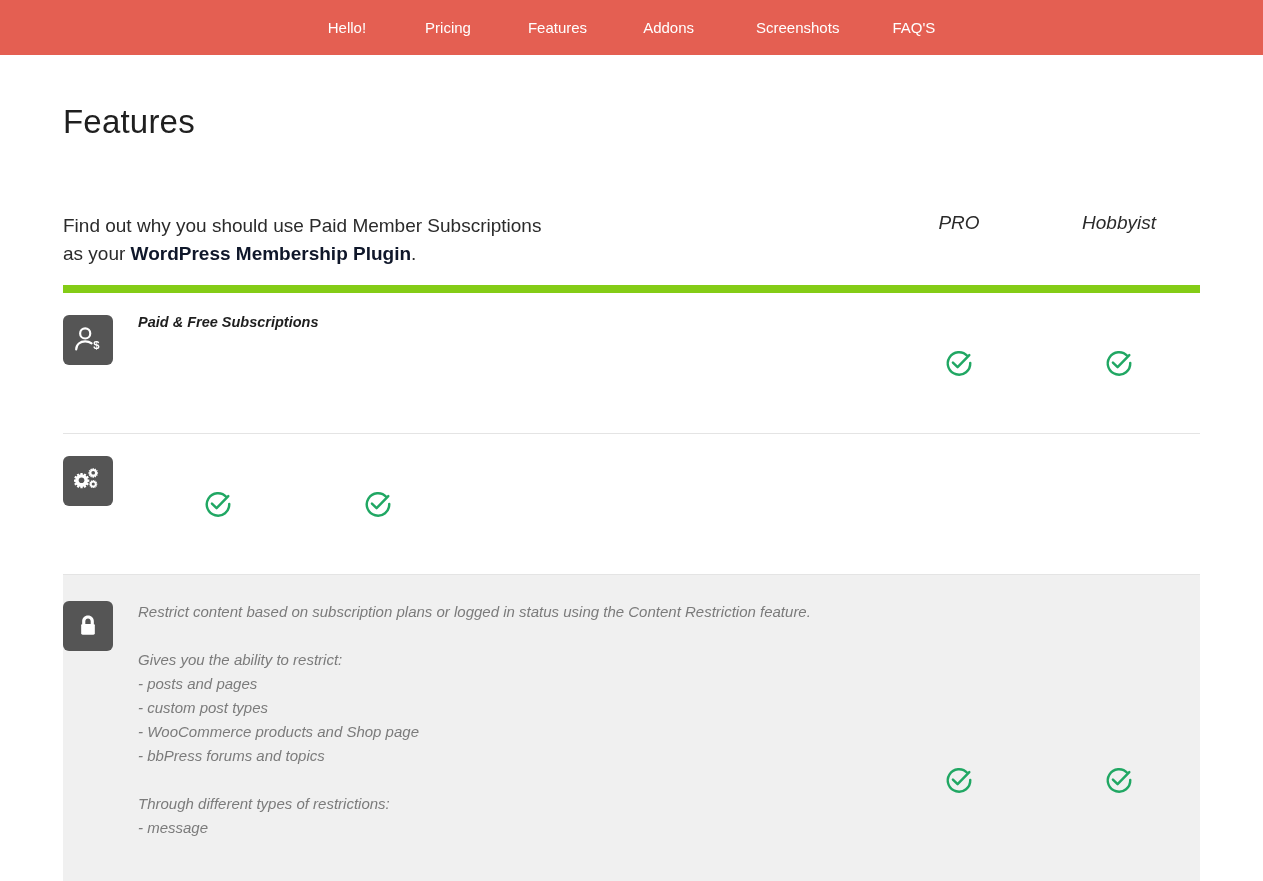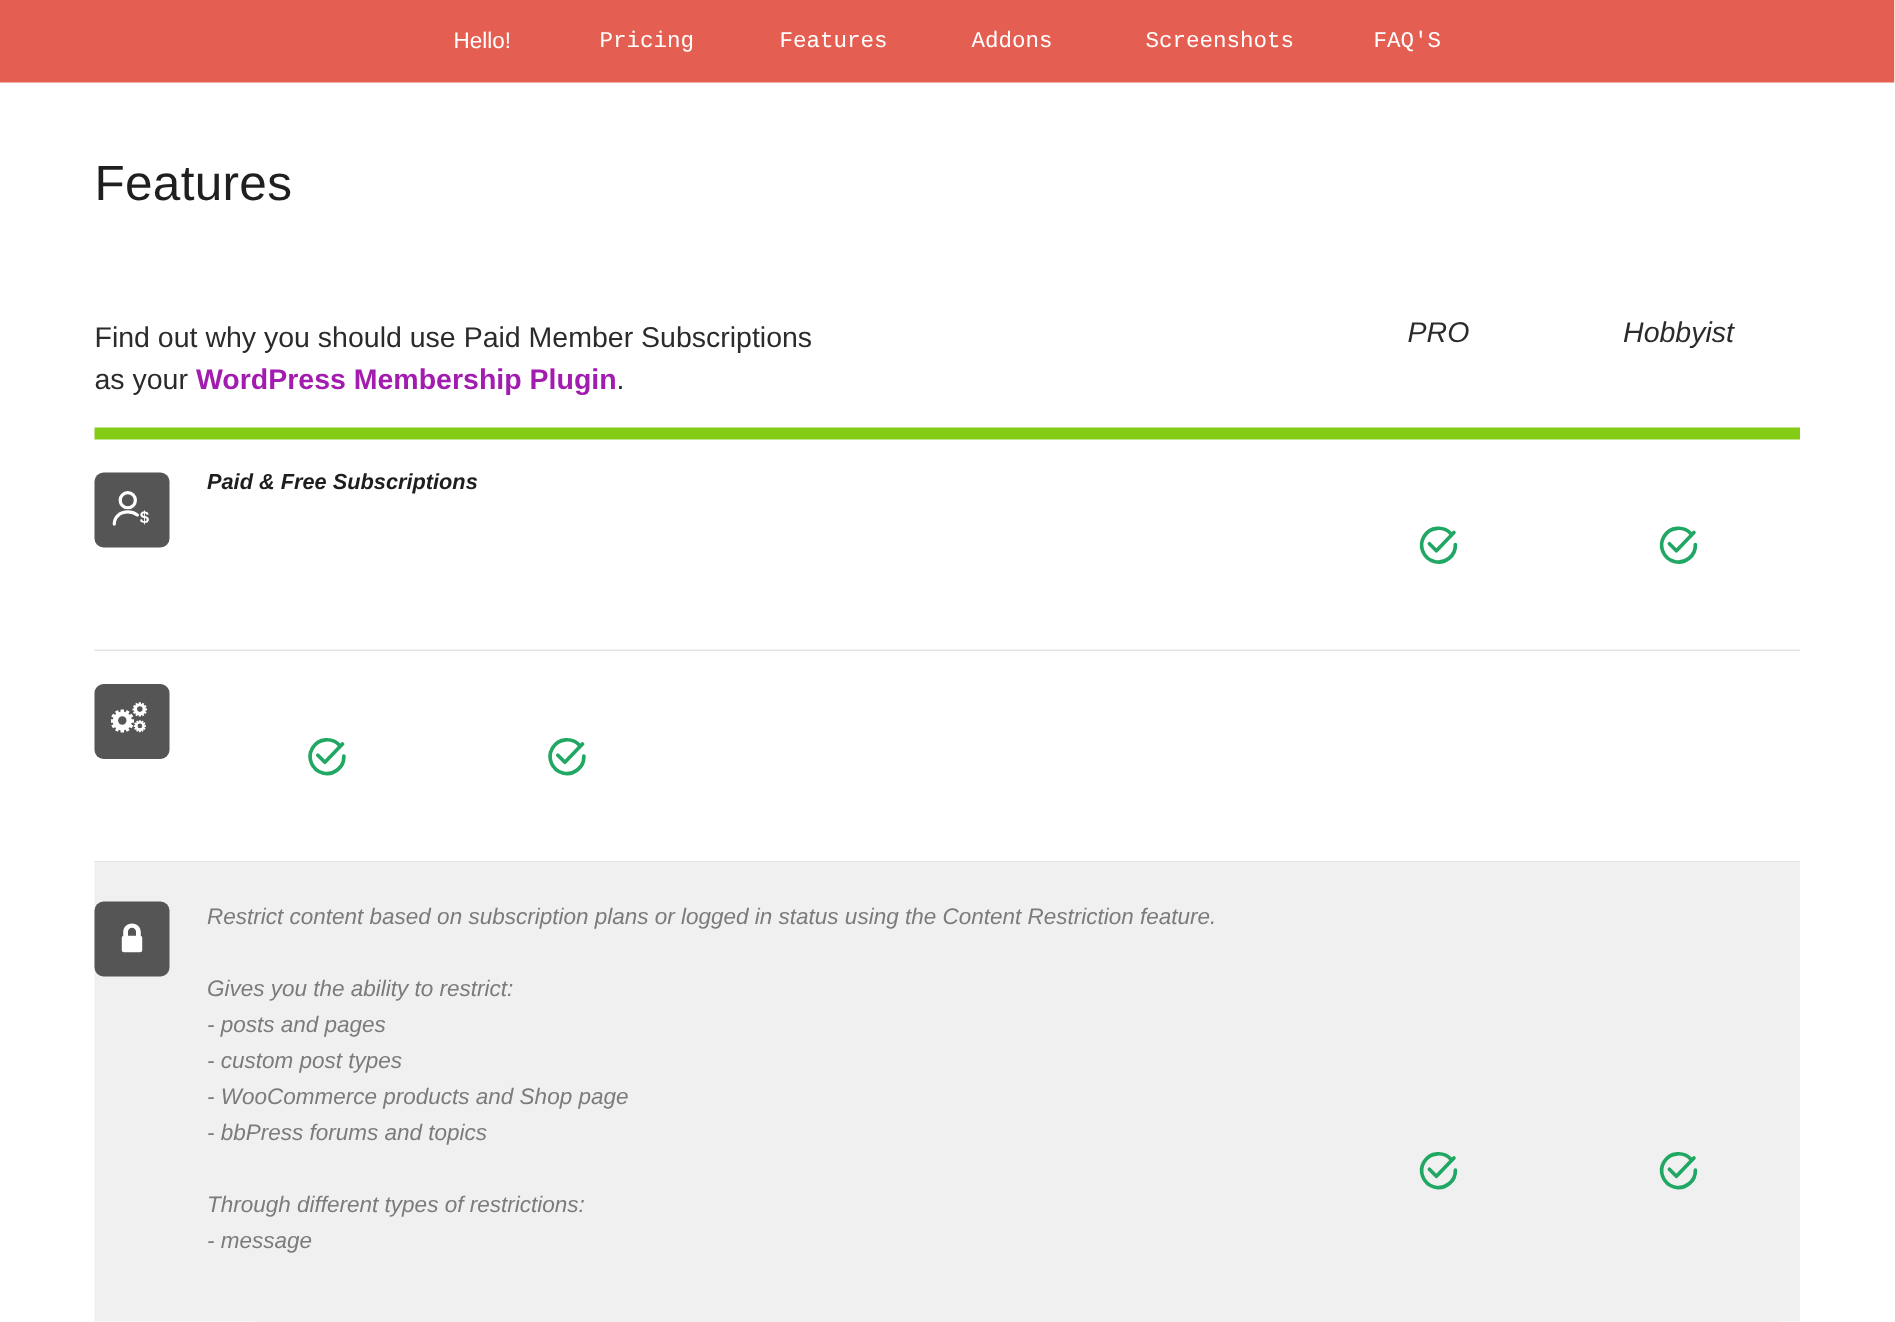--- a/index.html
+++ b/index.html
@@ -28,21 +28,21 @@
   }
   .nav-item {
     color: #ffffff;
     font-size: 15px;
     line-height: 1;
     text-decoration: none;
     padding: 0 0;
     white-space: nowrap;
     cursor: pointer;
   }
-  .nav-item + .nav-item { margin-left: 0; font-family: Liberation Mono, monospace; }
+  .nav-item + .nav-item { margin-left: 0; }
   .nav-inner {
     display: flex;
     align-items: center;
   }
   .nav-inner .nav-item:nth-child(1) { margin-right: 59px; text-align: right; }
   .nav-inner .nav-item:nth-child(2) { margin-right: 57px; }
   .nav-inner .nav-item:nth-child(3) { margin-right: 56px; }
   .nav-inner .nav-item:nth-child(4) { margin-right: 62px; }
   .nav-inner .nav-item:nth-child(5) { margin-right: 53px; }
 
@@ -72,21 +72,21 @@
     padding-bottom: 17px;
     padding-top: 71px;
     border-bottom: 8px solid #84cc16;
   }
   .th-intro {
     flex: 0 0 816px;
     font-size: 19px;
     line-height: 28px;
     color: #2b2b2b;
   }
-  .th-intro b { font-weight: bold; color: #a21caf; }
+  .th-intro b { font-weight: bold; color: #0f172a; }
   .th-plan {
     flex: 0 0 160px;
     text-align: center;
     font-size: 19px;
     color: #2b2b2b;
     padding-bottom: 2px;
     font-style: italic;
   }
 
   .frow {

